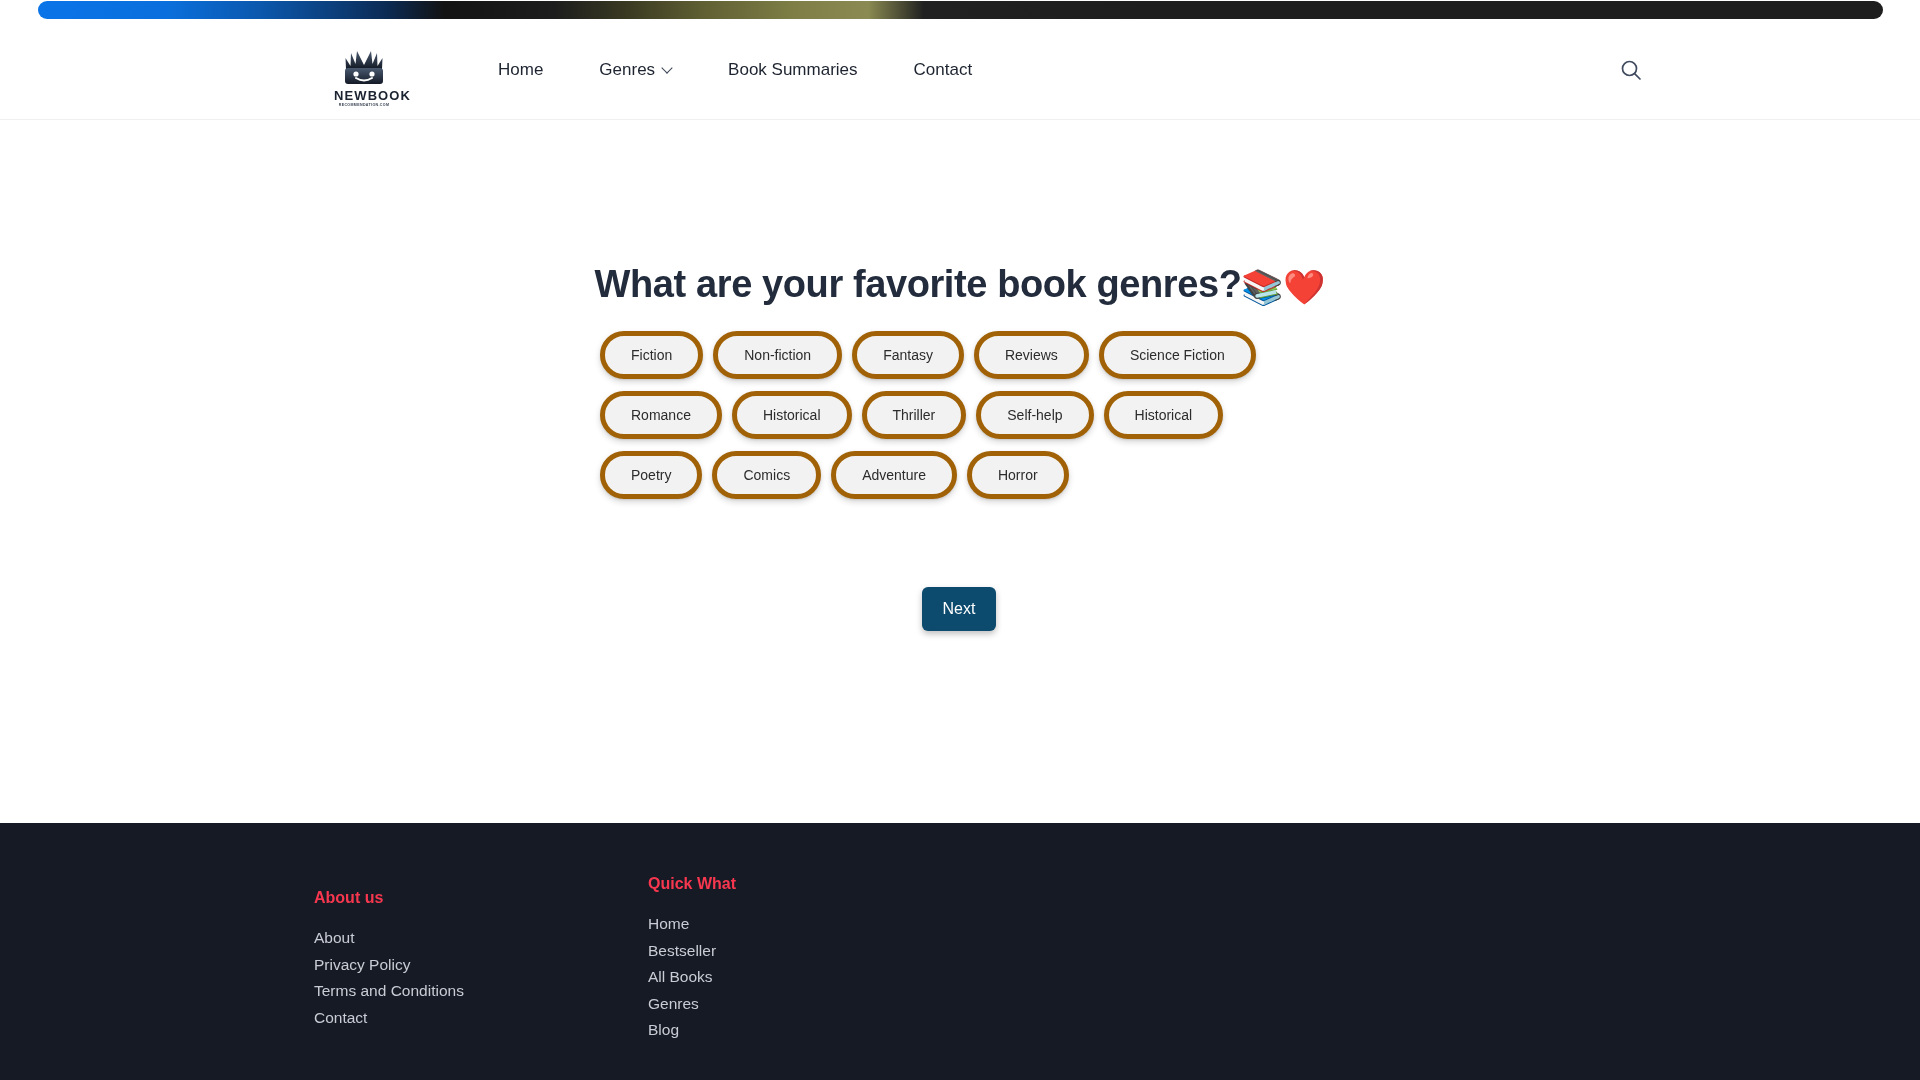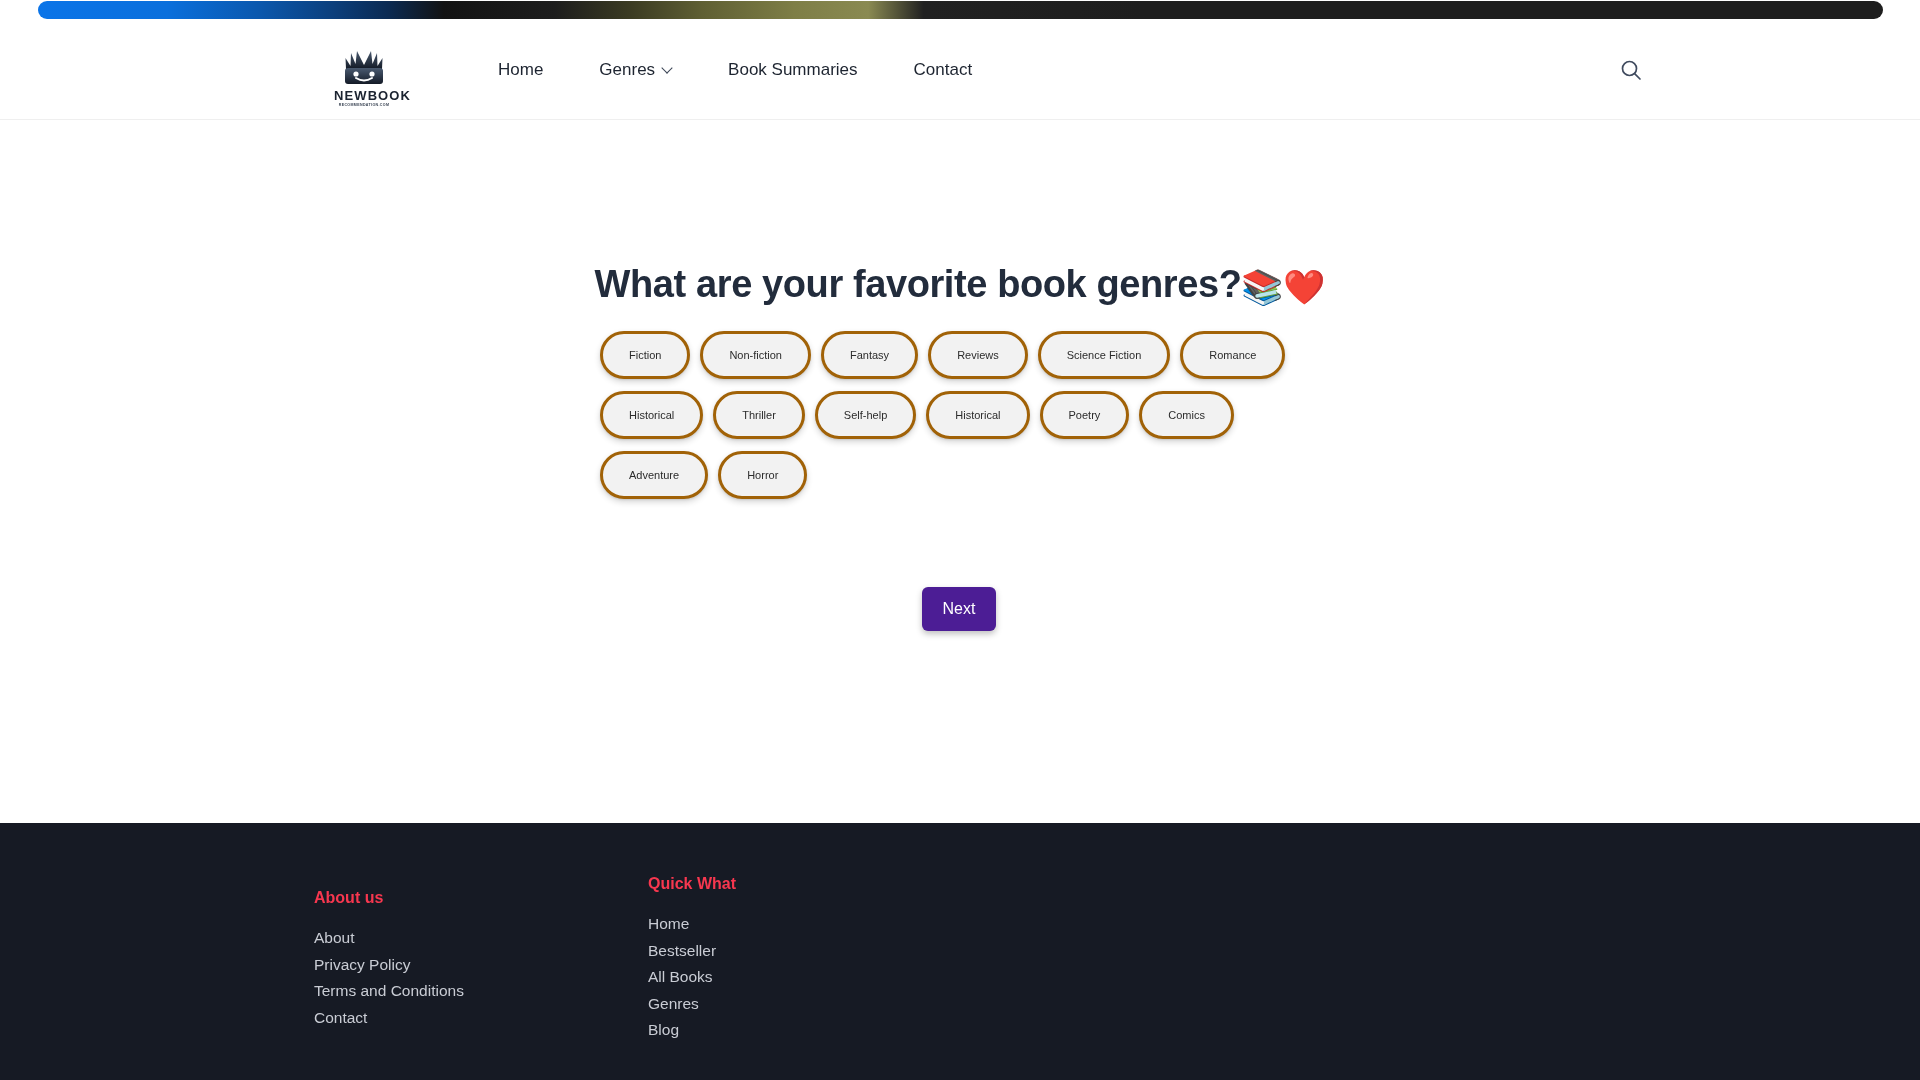--- a/index.html
+++ b/index.html
@@ -92,30 +92,30 @@
 
   .chips {
     position: absolute; top: 181px; left: 600px; width: 700px;
     display: flex; flex-wrap: wrap; gap: 12px 10px;
   }
   .chip {
     height: 48px; padding: 0 26px;
     display: flex; align-items: center; justify-content: center;
     border-radius: 26px;
     background: #f2f2f2;
-    color: #2c2c2c; font-size: 11px;
-    border: 3px solid #a16207;
+    color: #2c2c2c; font-size: 14px;
+    border: 5px solid #a16207;
     box-shadow: 0 3px 6px rgba(0,0,0,.16), 0 1px 2px rgba(0,0,0,.10);
     cursor: pointer; white-space: nowrap;
   }
 
   .next-btn {
     position: absolute; top: 437px; left: 922px;
     width: 74px; height: 44px;
-    background: #4c1d95; color: #ffffff;
+    background: #0c4a6e; color: #ffffff;
     border: 0; border-radius: 6px;
     font-size: 16px; font-family: "Liberation Sans", sans-serif;
     cursor: pointer;
     box-shadow: 0 3px 6px rgba(0,0,0,.25);
   }
 
   
   .site-footer {
     position: absolute; top: 823px; left: 0; width: 1920px; height: 257px;
     background: #161a24;

